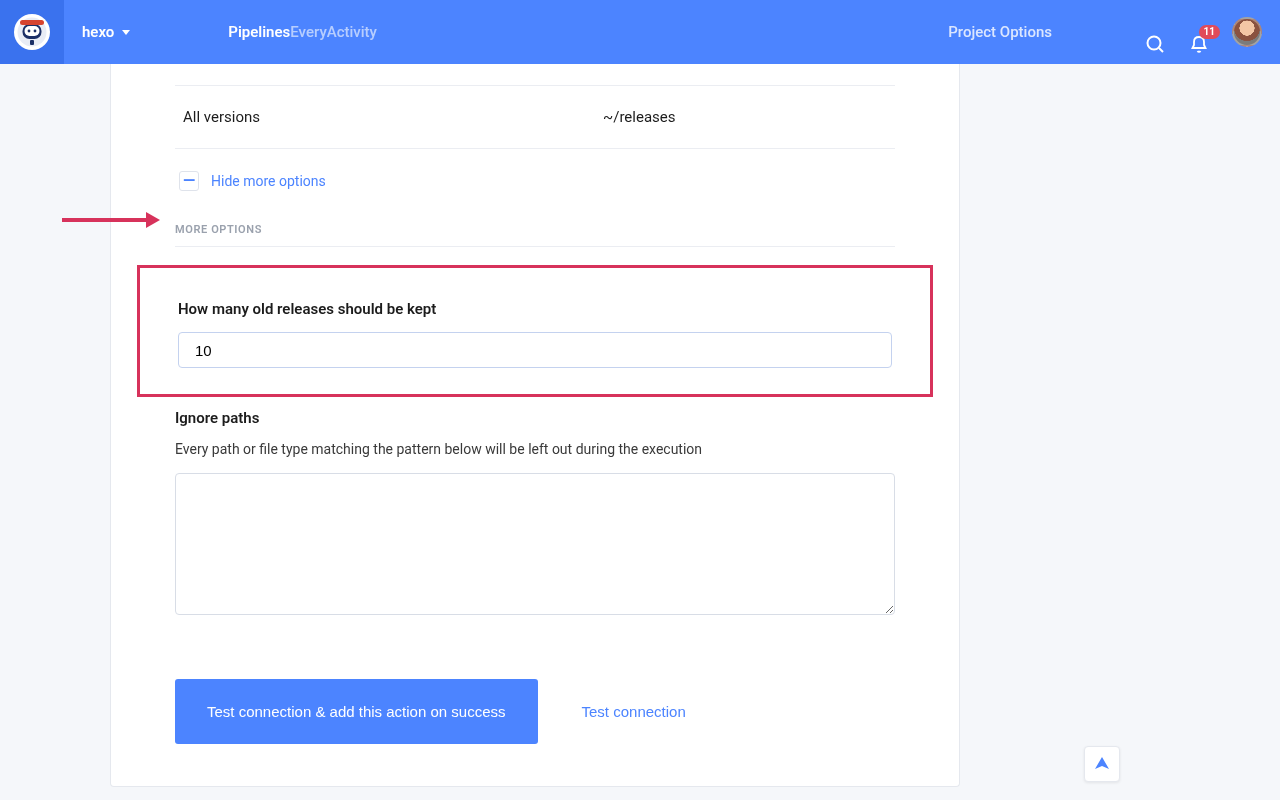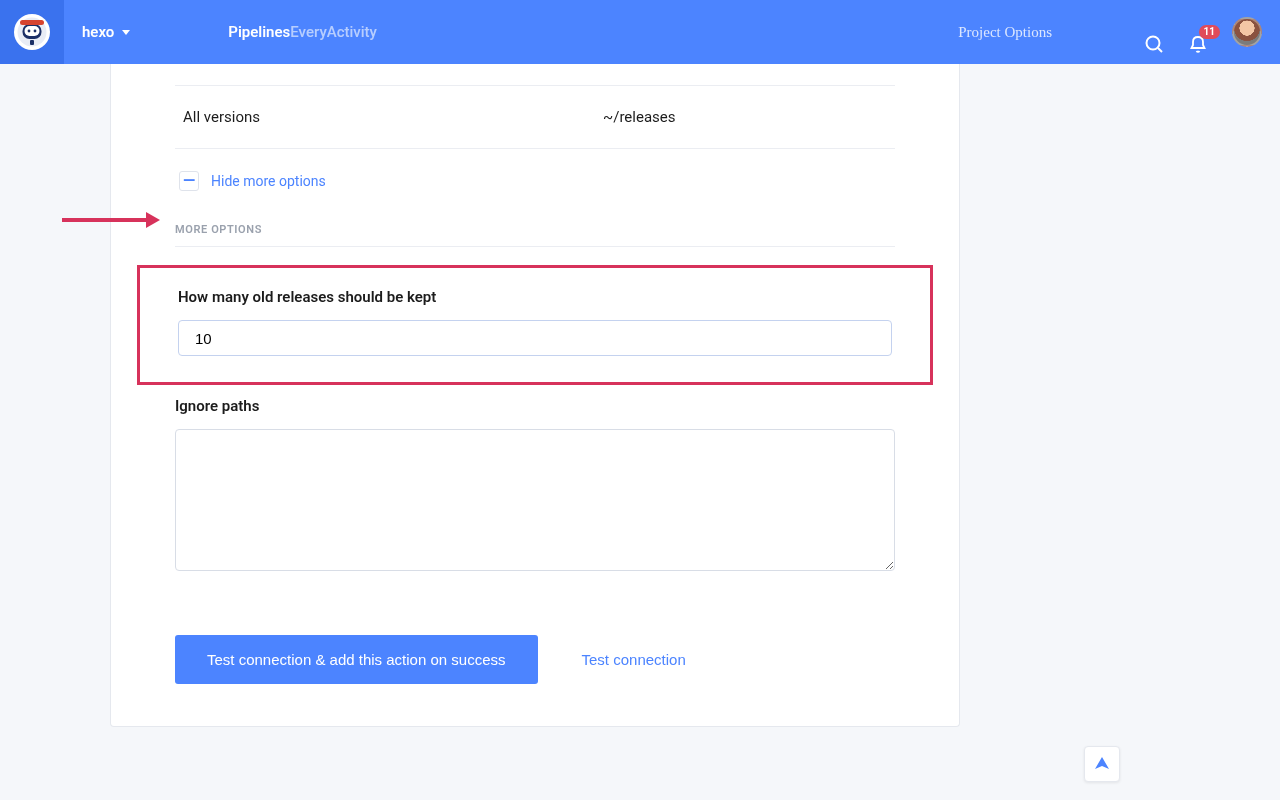--- a/index.html
+++ b/index.html
@@ -54,24 +54,24 @@
   }
   .main-nav .nav-item { cursor: pointer; color: rgba(255,255,255,0.6); font-weight: 500; }
   .main-nav .nav-item.active { color: #fff; font-weight: 600; }
   .topbar-right {
     margin-left: auto;
     display: flex;
     align-items: center;
     gap: 22px;
     padding-right: 18px;
   }
-  .project-options { font-size: 15px; color: rgba(255,255,255,0.8); cursor: pointer; font-weight:500; margin-right:70px;font-family:Liberation Serif, serif; }
+  .project-options { font-size: 15px; color: rgba(255,255,255,0.8); cursor: pointer; font-weight:500; margin-right:70px; }
   .icon-circle {
     width: 22px; height: 22px; position: relative; cursor: pointer;
-    display:flex; align-items:center; justify-content:flex-start;margin-top:24px;
+    display:flex; align-items:center; justify-content:center;margin-top:24px;
   }
   .badge {
     position: absolute;
     top: -8px; right: -10px;
     background: #e14b5a;
     color: #fff;
     font-size: 10px;
     font-weight: 700;
     border-radius: 9px;
     padding: 1px 5px;
@@ -164,36 +164,36 @@
     padding: 12px 14px;
     font-size: 14px;
     resize: both;
     outline: none;
   }
 
   
   .highlight {
     border: 3px solid #d7325b;
     margin: 0 -38px 10px -38px;
-    padding: 8px 38px 26px 38px;
+    padding: 20px 38px 26px 38px;
   }
 
   .actions {
     display: flex;
     align-items: center;
     gap: 44px;
     margin-top: 60px;
   }
   .primary-btn {
     background: #4c84ff;
     color: #fff;
     border: none;
     font-size: 15px;
     font-weight: 500;
-    padding: 16px 32px;
+    padding: 24px 32px;
     border-radius: 3px;
     cursor: pointer;
   }
   .link-btn {
     background: none;
     border: none;
     color: #4c84ff;
     font-size: 15px;
     font-weight: 500;
     cursor: pointer;
@@ -286,20 +286,21 @@
     </div>
 
     <div class="section-title">MORE OPTIONS</div>
 
     <div class="highlight">
       <div class="field-label">How many old releases should be kept</div>
       <input class="text-input" type="text" value="10" style="">
     </div>
 
     <div class="field-label">Ignore paths</div>
+    <div class="field-help">Every path or file type matching the pattern below will be left out during the execution</div>
     <textarea class="textarea" style=""></textarea>
 
     <div class="actions">
       <button class="primary-btn">Test connection &amp; add this action on success</button>
       <button class="link-btn">Test connection</button>
     </div>
 
   </div>
 </div>
 

